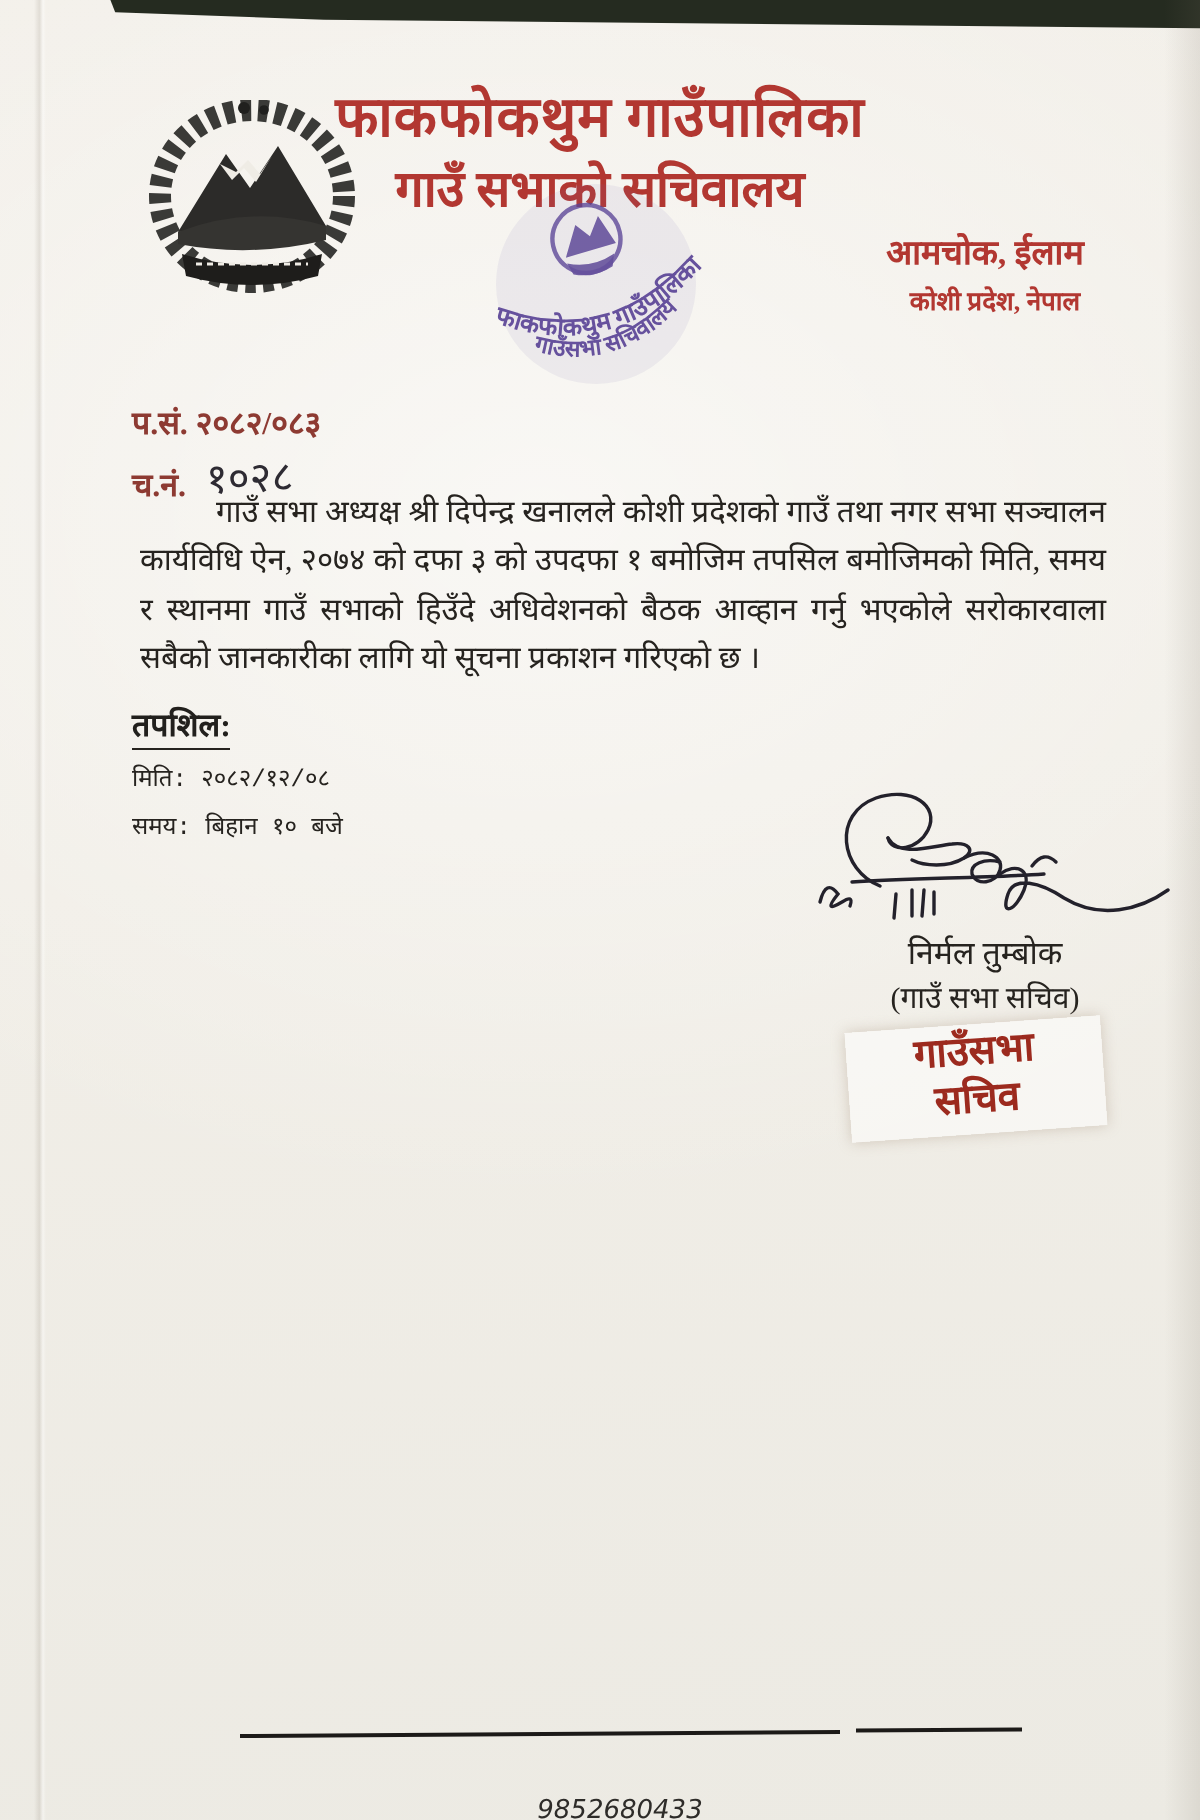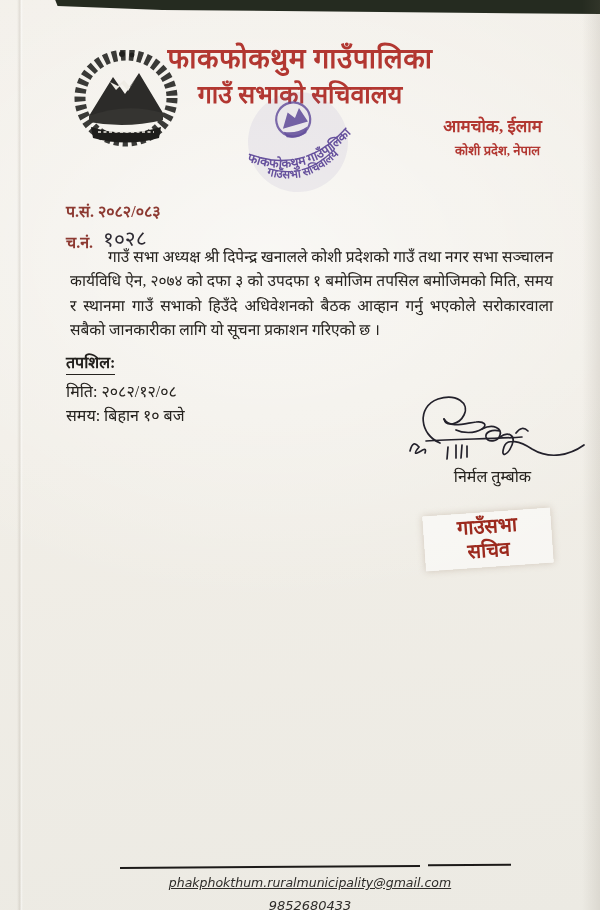--- a/index.html
+++ b/index.html
@@ -75,21 +75,21 @@
     position: absolute; left: 42px; top: 245px; width: 483px;
     font-size: 15.5px; line-height: 1.58; color: #26231f;
     text-align: justify; text-indent: 38px; margin-left: 28px;
   }
 
   .details-heading {
     position: absolute; left: 66px; top: 351px;
     font-size: 16px; font-weight: bold; color: #22201d;
     border-bottom: 1.4px solid #26231f; padding-bottom: 1px;
   }
-  .detail-row { position: absolute; left: 66px; font-size: 16px; color: #26231f; }
+  .detail-row { position: absolute; left: 66px; font-size: 12px; color: #26231f; font-family: Liberation Mono, monospace; }
   .detail-row.r0 { top: 380px; }
   .detail-row.r1 { top: 404px; }
   .detail-row.r2 { top: 428px; }
 
   .signature-svg { position: absolute; left: 404px; top: 389px; width: 186px; height: 80px; }
   .sig-name  { position: absolute; left: 420px; top: 465px; width: 145px; text-align: center; font-size: 16px; color: #26231f; }
   .sig-title { position: absolute; left: 415px; top: 488px; width: 155px; text-align: center; font-size: 15px; color: #26231f; }
 
   .sec-stamp {
     position: absolute; left: 424px; top: 512px; width: 128px; padding: 3px 2px 5px;
@@ -192,24 +192,24 @@
       <path d="M78,40 C90,34 98,40 96,46 C94,53 84,54 82,48 C81,43 88,40 96,42"></path>
       <path d="M22,52 C50,50 90,50 118,48"></path>
       <path d="M6,62 q3,-12 9,-4 q-8,10 2,4 q6,-4 4,2"></path>
       <path d="M44,58 l-1,12 M52,56 l0,13 M58,56 l-1,13 M63,57 l0,11"></path>
       <path d="M96,48 C104,42 112,46 108,56 C104,66 96,70 100,58 C103,49 116,52 128,60 C146,71 166,66 180,56"></path>
       <path d="M112,44 q6,-8 12,-2"></path>
     </g>
   </svg>
 
   <div class="sig-name">निर्मल तुम्बोक</div>
+  <div class="sig-title">(गाउँ सभा सचिव)</div>
 
   <div class="sec-stamp">
     <div>गाउँसभा</div>
     <div>सचिव</div>
   </div>
 
   <div class="footer-rule-a"></div>
   <div class="footer-rule-b"></div>
-  <div class="footer-email">phakphokthum.ruralmunicipality@gmail.com</div>
   <div class="footer-phone">9852680433</div>
 
 </div>
 
 </body></html>

